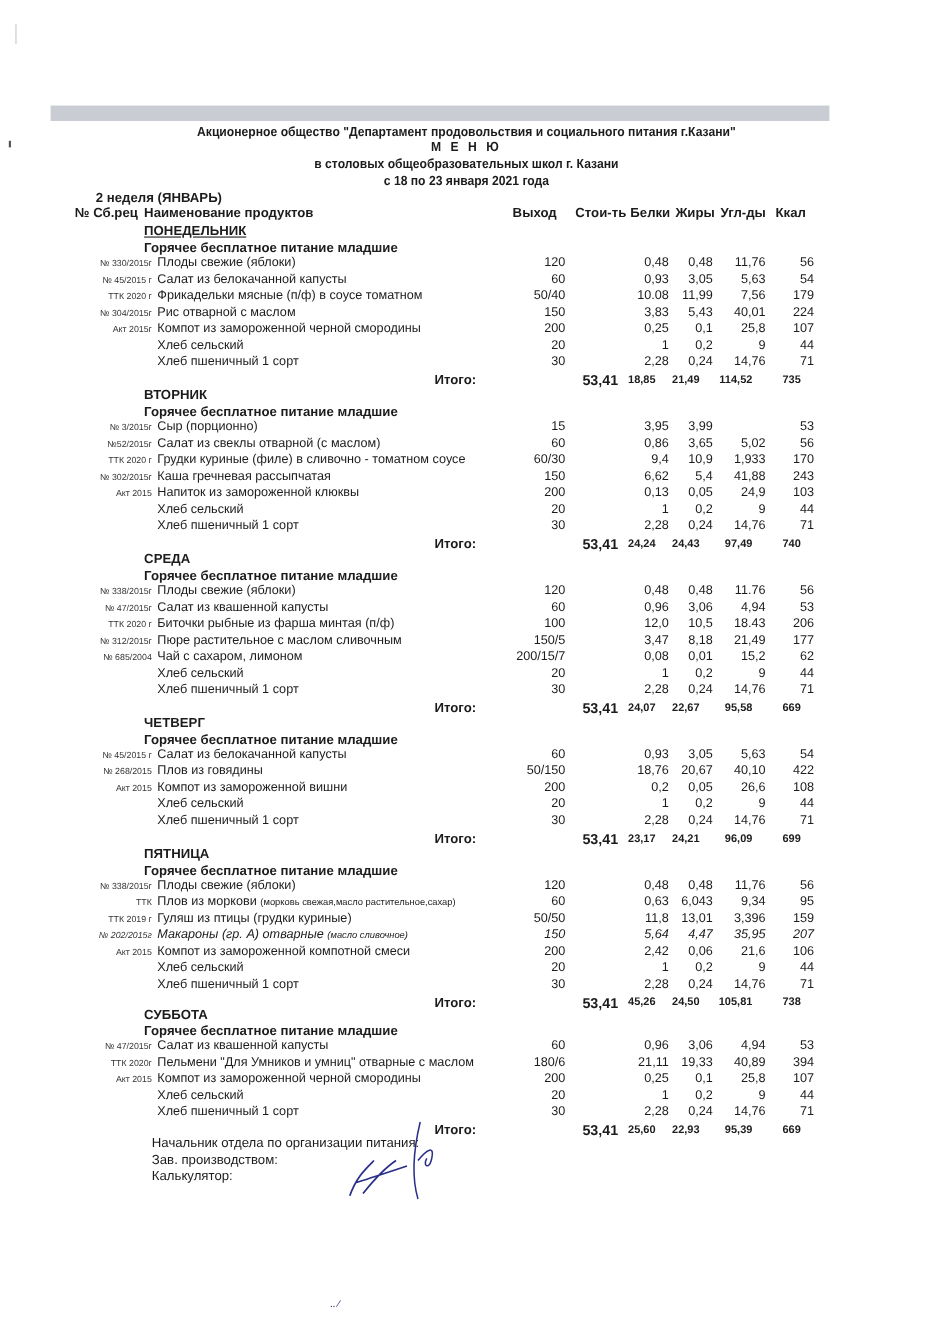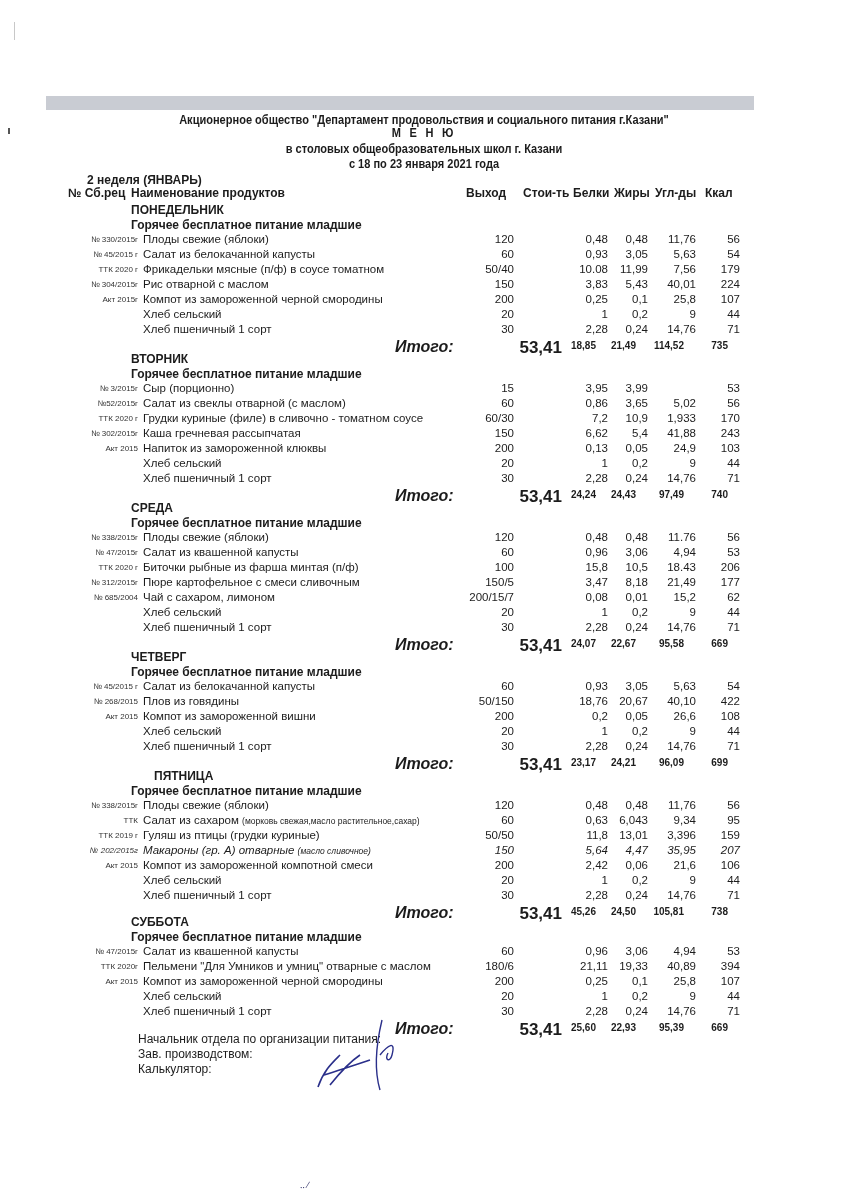--- a/index.html
+++ b/index.html
@@ -21,22 +21,22 @@
   .row .code { position: absolute; right: 722px; top: 2px; font-size: 8px; white-space: nowrap; color: #333; }
   .row .name { position: absolute; left: 131px; top: 0; white-space: nowrap; }
   .row .name small { font-size: 8.5px; }
   .num { position: absolute; top: 0; text-align: right; white-space: nowrap; }
   .c-out { right: 346px; }
   .c-prot { right: 252px; }
   .c-fat { right: 212px; }
   .c-carb { right: 164px; }
   .c-kcal { right: 120px; }
   .total { position: absolute; left: 0; width: 848px; height: 15px; font-weight: bold; }
-  .total .lbl { position: absolute; left: 395px; font-size: 16px; font-style: italic; }
-  .total .cost { position: absolute; right: 286px; font-size: 17px; }
+  .total .lbl { position: absolute; left: 395px; font-size: 12px; }
+  .total .cost { position: absolute; right: 286px; font-size: 13px; }
   .total .num { font-size: 10px; top: 2px; }
   .sig-lines { position: absolute; left: 138px; top: 1032px; font-size: 12px; line-height: 15px; }
   .signature { position: absolute; left: 310px; top: 1015px; }
   .foot-mark { position: absolute; left: 300px; top: 1178px; font-size: 9px; color: #33336a; }
 </style>
 </head>
 <body>
 
 <div class="scan-mark"></div>
 <div class="scan-mark2"></div>
@@ -51,21 +51,21 @@
 <div class="colhead" style="left:68px">№ Сб.рец</div>
 <div class="colhead" style="left:131px">Наименование продуктов</div>
 <div class="colhead" style="left:466px">Выход</div>
 <div class="colhead" style="left:523px">Стои-ть</div>
 <div class="colhead" style="left:573px">Белки</div>
 <div class="colhead" style="left:614px">Жиры</div>
 <div class="colhead" style="left:655px">Угл-ды</div>
 <div class="colhead" style="left:705px">Ккал</div>
 
 <div id="menu-body">
-    <div class="day" style="top: 203px;">ПОНЕДЕЛЬНИК</div>
+    <div class="day" style="top: 203px; text-decoration: underline;">ПОНЕДЕЛЬНИК</div>
     <div class="subhead" style="top: 218px;">Горячее бесплатное питание младшие</div>
     <div class="row" style="top: 233px;">
       <span class="code">№ 330/2015г</span>
       <span class="name"><span>Плоды свежие (яблоки)</span><small></small></span>
       <span class="num c-out">120</span>
       <span class="num c-prot">0,48</span>
       <span class="num c-fat">0,48</span>
       <span class="num c-carb">11,76</span>
       <span class="num c-kcal">56</span>
     </div>
@@ -148,21 +148,21 @@
       <span class="num c-out">60</span>
       <span class="num c-prot">0,86</span>
       <span class="num c-fat">3,65</span>
       <span class="num c-carb">5,02</span>
       <span class="num c-kcal">56</span>
     </div>
     <div class="row" style="top: 412px;">
       <span class="code">ТТК 2020 г</span>
       <span class="name"><span>Грудки куриные (филе) в сливочно - томатном соусе</span><small></small></span>
       <span class="num c-out">60/30</span>
-      <span class="num c-prot">7,2</span>
+      <span class="num c-prot">9,4</span>
       <span class="num c-fat">10,9</span>
       <span class="num c-carb">1,933</span>
       <span class="num c-kcal">170</span>
     </div>
     <div class="row" style="top: 427px;">
       <span class="code">№ 302/2015г</span>
       <span class="name"><span>Каша гречневая рассыпчатая</span><small></small></span>
       <span class="num c-out">150</span>
       <span class="num c-prot">6,62</span>
       <span class="num c-fat">5,4</span>
@@ -221,28 +221,28 @@
       <span class="num c-out">60</span>
       <span class="num c-prot">0,96</span>
       <span class="num c-fat">3,06</span>
       <span class="num c-carb">4,94</span>
       <span class="num c-kcal">53</span>
     </div>
     <div class="row" style="top: 561px;">
       <span class="code">ТТК 2020 г</span>
       <span class="name"><span>Биточки рыбные из фарша минтая (п/ф)</span><small></small></span>
       <span class="num c-out">100</span>
-      <span class="num c-prot">15,8</span>
+      <span class="num c-prot">12,0</span>
       <span class="num c-fat">10,5</span>
       <span class="num c-carb">18.43</span>
       <span class="num c-kcal">206</span>
     </div>
     <div class="row" style="top: 576px;">
       <span class="code">№ 312/2015г</span>
-      <span class="name"><span>Пюре картофельное с смеси сливочным</span><small></small></span>
+      <span class="name"><span>Пюре растительное с маслом сливочным</span><small></small></span>
       <span class="num c-out">150/5</span>
       <span class="num c-prot">3,47</span>
       <span class="num c-fat">8,18</span>
       <span class="num c-carb">21,49</span>
       <span class="num c-kcal">177</span>
     </div>
     <div class="row" style="top: 591px;">
       <span class="code">№ 685/2004</span>
       <span class="name"><span>Чай с сахаром, лимоном</span><small></small></span>
       <span class="num c-out">200/15/7</span>
@@ -325,34 +325,34 @@
       <span class="num c-kcal">71</span>
     </div>
     <div class="total" style="top: 755px;">
       <span class="lbl">Итого:</span>
       <span class="cost">53,41</span>
       <span class="num c-prot">23,17</span>
       <span class="num c-fat">24,21</span>
       <span class="num c-carb">96,09</span>
       <span class="num c-kcal">699</span>
     </div>
-    <div class="day" style="top: 769px; margin-left: 23px;">ПЯТНИЦА</div>
+    <div class="day" style="top: 769px;">ПЯТНИЦА</div>
     <div class="subhead" style="top: 784px;">Горячее бесплатное питание младшие</div>
     <div class="row" style="top: 799px;">
       <span class="code">№ 338/2015г</span>
       <span class="name"><span>Плоды свежие (яблоки)</span><small></small></span>
       <span class="num c-out">120</span>
       <span class="num c-prot">0,48</span>
       <span class="num c-fat">0,48</span>
       <span class="num c-carb">11,76</span>
       <span class="num c-kcal">56</span>
     </div>
     <div class="row" style="top: 814px;">
       <span class="code">ТТК</span>
-      <span class="name"><span>Салат из сахаром </span><small>(морковь свежая,масло растительное,сахар)</small></span>
+      <span class="name"><span>Плов из моркови </span><small>(морковь свежая,масло растительное,сахар)</small></span>
       <span class="num c-out">60</span>
       <span class="num c-prot">0,63</span>
       <span class="num c-fat">6,043</span>
       <span class="num c-carb">9,34</span>
       <span class="num c-kcal">95</span>
     </div>
     <div class="row" style="top: 829px;">
       <span class="code">ТТК 2019 г</span>
       <span class="name"><span>Гуляш из птицы (грудки куриные)</span><small></small></span>
       <span class="num c-out">50/50</span>

